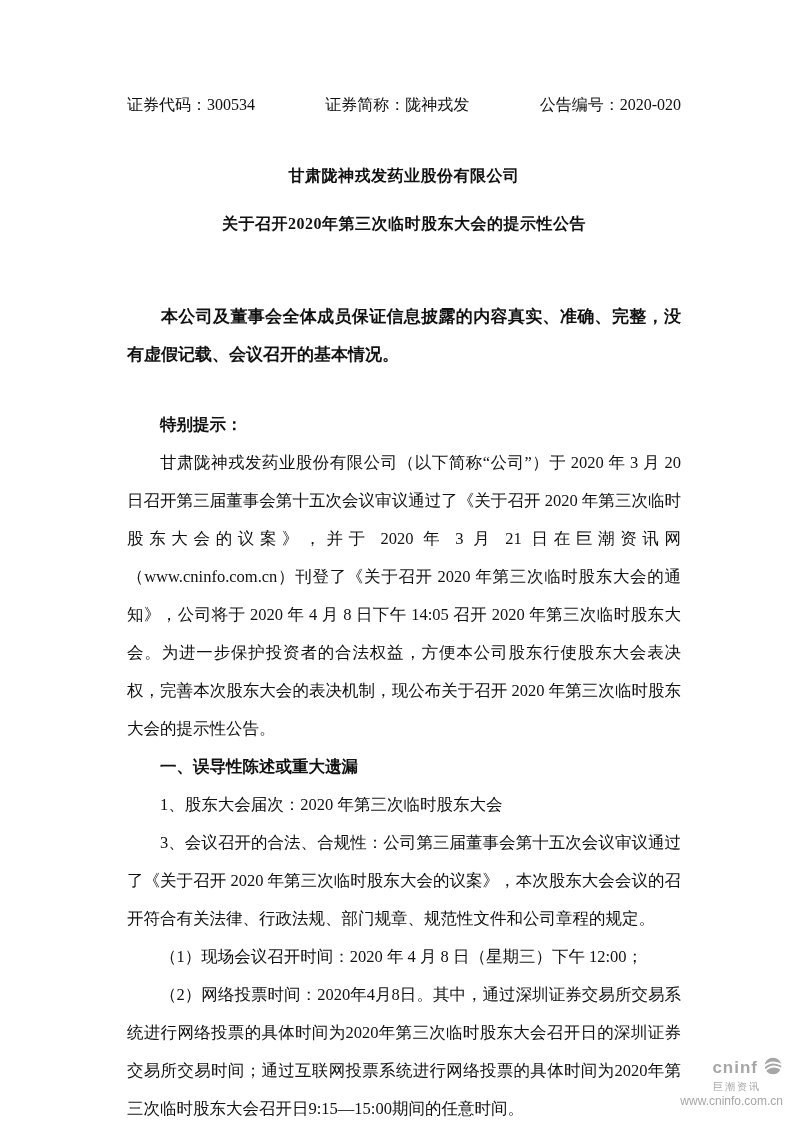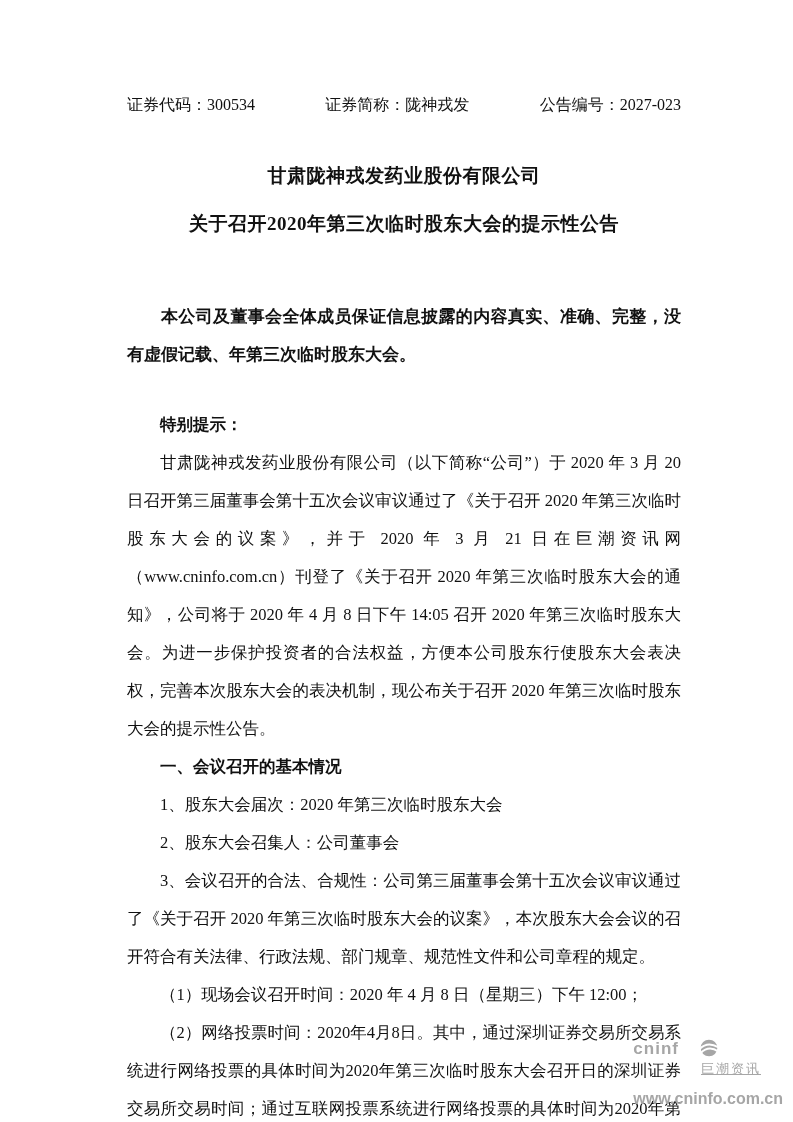--- a/index.html
+++ b/index.html
@@ -21,21 +21,21 @@
     display: flex;
     justify-content: space-between;
     font-size: 16px;
     line-height: 22px;
     white-space: nowrap;
   }
   .title-block {
     margin-top: 36px;
     text-align: center;
     font-weight: bold;
-    font-size: 19px;
+    font-size: 16px;
     line-height: 48px;
     letter-spacing: 0.5px;
   }
   .disclaimer {
     margin-top: 50px;
     font-weight: bold;
     font-size: 17px;
     line-height: 38px;
     text-align: justify;
     text-indent: 2em;
@@ -64,67 +64,64 @@
     right: 10px;
     bottom: 14px;
     text-align: right;
     color: #a6a6a6;
     font-family: "Liberation Sans", "DejaVu Sans", sans-serif;
     line-height: 1.1;
   }
   .footer-brand-row {
     display: flex;
     align-items: center;
-    justify-content: flex-start;
-    gap: 20px;
+    justify-content: flex-end;
+    gap: 5px;
   }
   .footer-brand {
     font-size: 17px;
     font-weight: bold;
     letter-spacing: 1px;
   }
   .footer-cn {
-    font-size: 13px;
+    font-size: 10px;
     letter-spacing: 2px;
     margin-top: 1px;
     margin-right: 22px;
-    text-decoration: underline;
   }
   .footer-url {
-    font-size: 16px;
-    margin-top: 14px;
-    font-weight: bold;
+    font-size: 12px;
+    margin-top: 3px;
   }
   .swirl { display: inline-block; }
 </style>
 </head>
 <body>
 
 <div class="page">
 
   <div class="header-row">
     <span>证券代码：300534</span>
     <span>证券简称：陇神戎发</span>
-    <span>公告编号：2027-023</span>
+    <span>公告编号：2020-020</span>
   </div>
 
   <div class="title-block">
     <div>甘肃陇神戎发药业股份有限公司</div>
     <div>关于召开2020年第三次临时股东大会的提示性公告</div>
   </div>
 
-  <p class="disclaimer">本公司及董事会全体成员保证信息披露的内容真实、准确、完整，没有虚假记载、年第三次临时股东大会。</p>
+  <p class="disclaimer">本公司及董事会全体成员保证信息披露的内容真实、准确、完整，没有虚假记载、会议召开的基本情况。</p>
 
   <p class="special-heading">特别提示：</p>
 
   <div class="body-text">
     <p class="para">甘肃陇神戎发药业股份有限公司（以下简称“公司”）于 2020 年 3 月 20 日召开第三届董事会第十五次会议审议通过了《关于召开 2020 年第三次临时股东大会的议案》，并于 2020 年 3 月 21 日在巨潮资讯网（www.cninfo.com.cn）刊登了《关于召开 2020 年第三次临时股东大会的通知》，公司将于 2020 年 4 月 8 日下午 14:05 召开 2020 年第三次临时股东大会。为进一步保护投资者的合法权益，方便本公司股东行使股东大会表决权，完善本次股东大会的表决机制，现公布关于召开 2020 年第三次临时股东大会的提示性公告。</p>
-    <p class="section-heading">一、会议召开的基本情况</p>
+    <p class="section-heading">一、误导性陈述或重大遗漏</p>
     <p class="para">1、股东大会届次：2020 年第三次临时股东大会</p>
-    <p class="para">2、股东大会召集人：公司董事会</p>
     <p class="para">3、会议召开的合法、合规性：公司第三届董事会第十五次会议审议通过了《关于召开 2020 年第三次临时股东大会的议案》，本次股东大会会议的召开符合有关法律、行政法规、部门规章、规范性文件和公司章程的规定。</p>
     <p class="para">（1）现场会议召开时间：2020 年 4 月 8 日（星期三）下午 12:00；</p>
     <p class="para">（2）网络投票时间：2020年4月8日。其中，通过深圳证券交易所交易系统进行网络投票的具体时间为2020年第三次临时股东大会召开日的深圳证券交易所交易时间；通过互联网投票系统进行网络投票的具体时间为2020年第三次临时股东大会召开日9:15—15:00期间的任意时间。</p>
 
   </div>
 
 </div>
 
 <div class="footer-logo">
   <div class="footer-brand-row">

